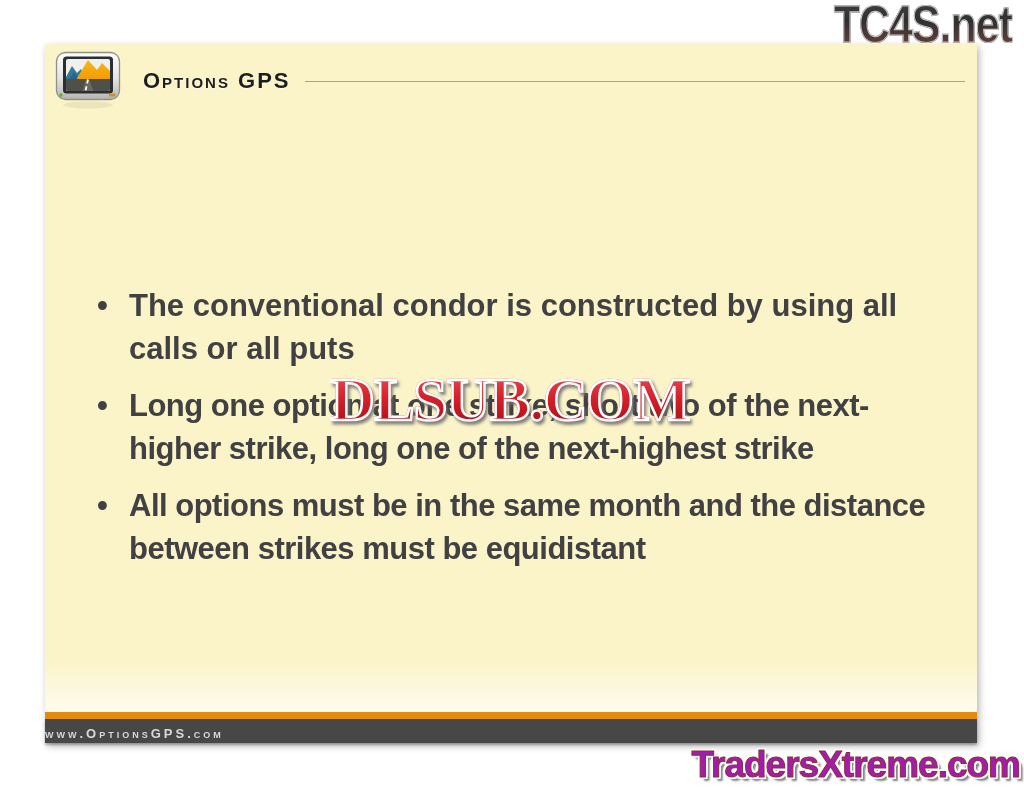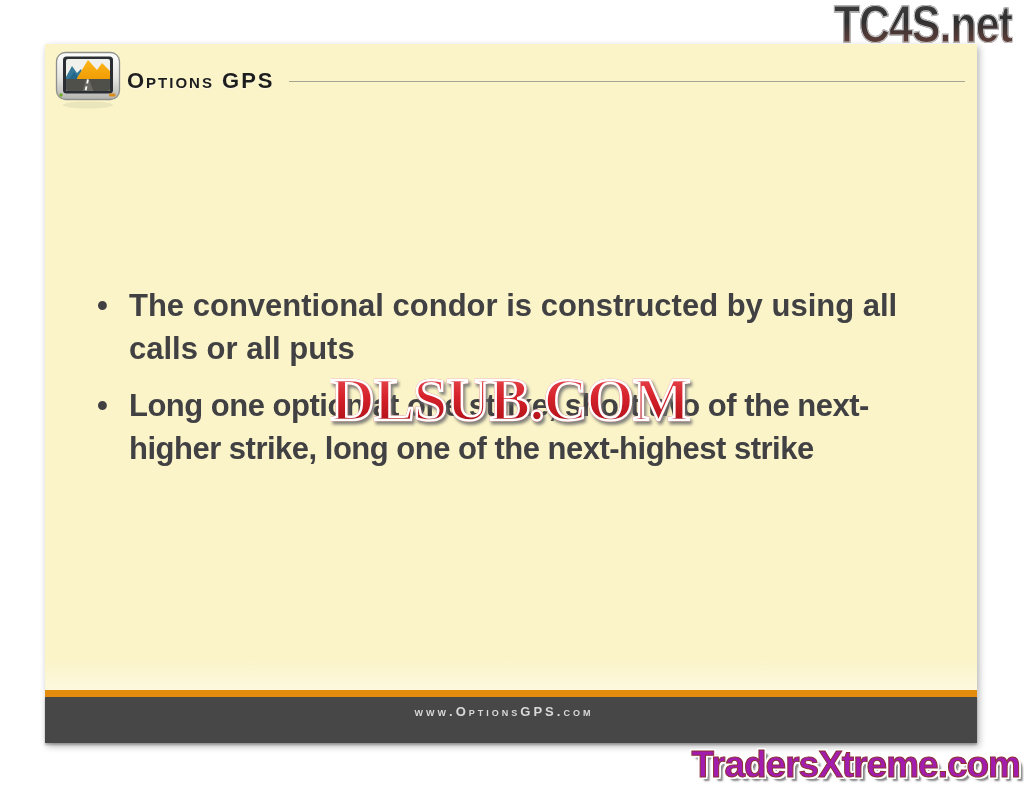--- a/index.html
+++ b/index.html
@@ -20,21 +20,21 @@
     box-shadow:2px 3px 7px rgba(0,0,0,0.30);
   }
 
   
   .header {
     position:absolute; left:10px; top:6px; right:10px; height:62px;
     display:flex; align-items:center;
   }
   .logo-wrap { width:66px; height:60px; flex:0 0 auto; }
   .brand {
-    margin-left:6px;
+    margin-left:22px;
     font-variant:small-caps;
     font-weight:700;
     font-size:22px;
     letter-spacing:2px;
     color:#1d1d1d;
     text-shadow:0 1px 0 rgba(255,255,255,0.5);
     white-space:nowrap;
   }
   .header-rule {
     flex:1 1 auto; height:1px; margin-left:14px; margin-right:2px;
@@ -67,22 +67,22 @@
     content:"\2022";
     position:absolute; left:-32px; top:0;
     font-size:31px; color:#414144;
   }
   .bullets li.condensed { letter-spacing:-0.5px; }
 
   
   .footer { position:absolute; left:0; right:0; bottom:0; }
   .footer-stripe { height:7px; background:#e28b0d; }
   .footer-bar {
-    height:46px; background:#474747;
-    text-align:center; line-height:28px;
+    height:24px; background:#474747;
+    text-align:left; line-height:28px;
     padding-right:14px;
     box-shadow:0 2px 2px rgba(0,0,0,0.25);
   }
   .footer-url {
     font-variant:small-caps;
     font-weight:700;
     font-size:13px;
     letter-spacing:3px;
     color:#d9d9d9;
   }
@@ -170,20 +170,21 @@
         </svg>
       </div>
       <span class="brand">Options GPS</span>
       <div class="header-rule"></div>
     </div>
 
 
     <ul class="bullets">
       <li>The conventional condor is constructed by using all calls or all puts</li>
       <li class="condensed">Long one option at one strike, short two of the next-higher strike, long one of the next-highest strike</li>
+      <li class="condensed">All options must be in the same month and the distance between strikes must be equidistant</li>
     </ul>
 
     <div class="footer">
       <div class="footer-stripe"></div>
       <div class="footer-bar">
         <span class="footer-url">www.OptionsGPS.com</span>
       </div>
     </div>
 
   </div>

